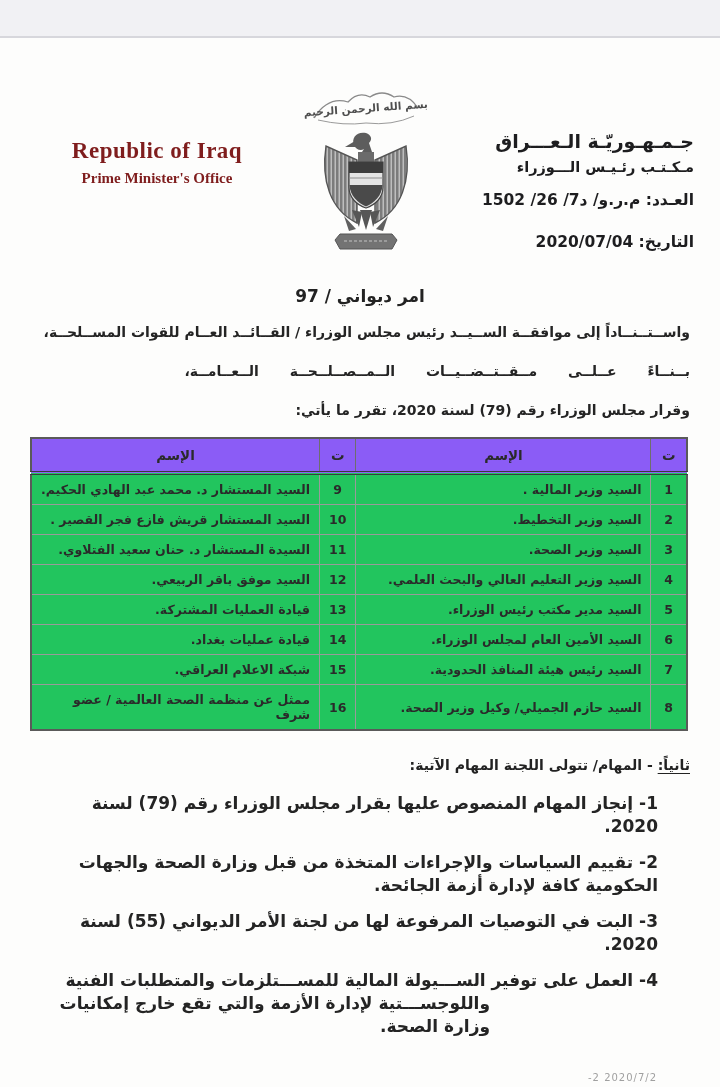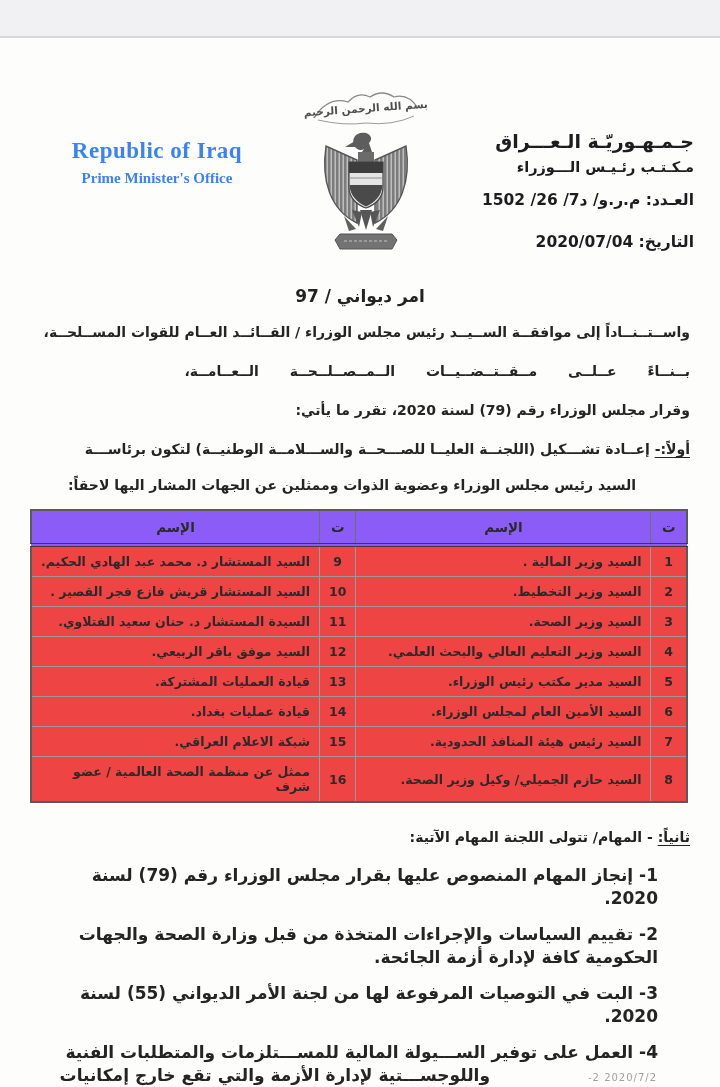--- a/index.html
+++ b/index.html
@@ -11,21 +11,21 @@
   .top-band {
     position:absolute; top:0; left:0; width:100%; height:36px;
     background:#f1f1f4; border-bottom:2px solid #d7d7dc;
   }
   .page { position:absolute; top:38px; left:0; width:720px; direction:rtl; }
 
   
   .letterhead { position:relative; height:238px; }
   .lh-en {
     position:absolute; left:42px; top:100px; width:230px; text-align:center;
-    direction:ltr; font-family:"Liberation Serif", serif; color:#3b82f6;
+    direction:ltr; font-family:"Liberation Serif", serif; color:#7f1d1d;
   }
   .en-title { font-size:23px; font-weight:700; letter-spacing:0.5px; }
   .en-sub   { font-size:15px; font-weight:700; margin-top:6px; }
   .emblem { position:absolute; left:298px; top:48px; width:136px; text-align:center; }
   .emblem svg { display:block; margin:0 auto; }
   .lh-ar { position:absolute; right:26px; top:92px; width:250px; text-align:right; color:#1d1d1f; }
   .ar-title { font-size:19px; font-weight:700; }
   .ar-sub   { font-size:14.5px; font-weight:700; margin-top:7px; letter-spacing:0.5px; }
   .ar-number{ font-size:15.5px; font-weight:700; margin-top:16px; }
   .ar-date  { font-size:15.5px; font-weight:700; margin-top:24px; }
@@ -42,21 +42,21 @@
   
   table.committee {
     width:calc(100% - 62px); margin:12px 32px 0 30px;
     border-collapse:collapse; direction:rtl;
     border:2px solid #5a5a5a; font-size:12.5px; font-weight:700; color:#2a2a2a;
   }
   .committee th {
     border:1px solid #6e6e6e; border-bottom:4px double #3c3c3c;
     padding:8px 4px; font-size:13.5px; text-align:center; background:#8b5cf6;
   }
-  .committee td { border:1px solid #9a9a9a; padding:7px 9px; vertical-align:middle; background:#ef4444;margin-left:33px; }
+  .committee td { border:1px solid #9a9a9a; padding:7px 9px; vertical-align:middle; background:#22c55e;margin-left:33px; }
   .committee td.num { text-align:center; font-family:"DejaVu Sans", sans-serif; width:38px; }
   .committee td.name { text-align:right; }
 
   
   .clause2 { margin-top:26px; padding:0 30px; font-weight:700; font-size:14px; }
   .items { padding:6px 62px 0 38px; font-weight:700; font-size:17px; color:#242424; }
   .item { margin:13px 0; line-height:23px; text-align:right; }
   .item.hang { padding-right:168px; text-indent:-168px; }
 
   .footer-note {
@@ -120,25 +120,20 @@
       </div>
     </div>
 
     <div class="doc-title">امر ديواني  / 97</div>
 
     <div class="body-text">
       <p class="para">واســتــنــاداً إلى موافقــة الســيــد رئيس مجلس الوزراء / القــائــد العــام للقوات المســلحــة،</p>
       <p class="para stretched">بــنــاءً عــلــى مــقــتــضــيــات الــمــصــلــحــة الــعــامــة،</p>
       <p class="para">وقرار مجلس الوزراء رقم (79) لسنة 2020، تقرر ما يأتي:</p>
 
-      <div class="clause">
-        <span class="u">أولاً:-</span>
-        <span>إعــادة تشـــكيل (اللجنــة العليــا للصـــحــة والســـلامــة الوطنيــة) لتكون برئاســـة</span>
-        <div class="clause-line2">السيد رئيس مجلس الوزراء وعضوية الذوات وممثلين عن الجهات المشار اليها لاحقاً:</div>
-      </div>
     </div>
 
     <table class="committee">
       <colgroup>
           <col style="width:5.5%">
           <col style="width:45%">
           <col style="width:5.5%">
           <col style="width:44%">
         </colgroup>
       <thead>

